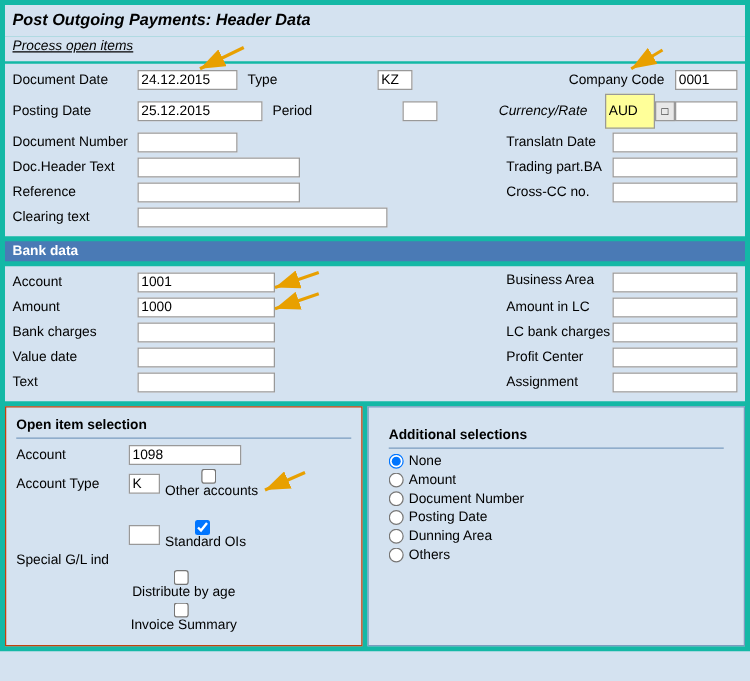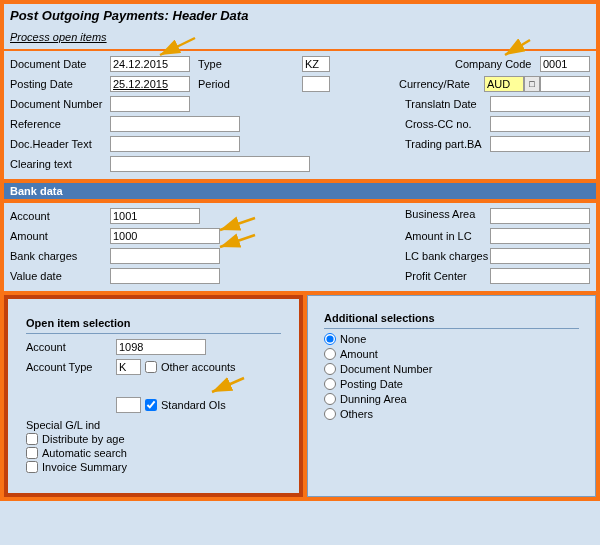--- a/index.html
+++ b/index.html
@@ -4,21 +4,21 @@
   <style>
     * { box-sizing: border-box; margin: 0; padding: 0; }
     body {
       font-family: Arial, sans-serif;
       font-size: 11px;
       background: #d4e2f0;
       width: 600px;
       min-height: 545px;
     }
     .main-container {
-      background: #f97316;
+      background: #14b8a6;
       padding: 4px;
       width: 600px;
     }
     .title-bar {
       background: #d4e2f0;
       padding: 4px 6px 6px 6px;
     }
     .title-bar h1 {
       font-size: 13px;
       font-weight: bold;
@@ -65,55 +65,56 @@
       border: 1px solid #999;
       background: #fff;
       height: 16px;
       font-size: 11px;
       padding: 0 2px;
       outline: none;
     }
     .form-input-yellow {
       background: #ffff99;
       border: 1px solid #999;
-      height: 16px;
+      height: 28px;
       font-size: 11px;
       padding: 0 2px;
       outline: none;
     }
     .bank-section {
       margin: 4px 0;
     }
     .bottom-sections {
       display: flex;
       gap: 4px;
       margin-top: 4px;
     }
     .open-item-section {
       background: #d4e2f0;
-      border: 4px solid #c2410c;
+      border: 1px solid #c2410c;
       flex: 1;
-      padding: 18px;
+      padding: 8px;
     }
     .additional-section {
       background: #d4e2f0;
       border: 1px solid #7a9cbf;
       flex: 1;
       padding: 16px;
     }
     .sub-section-title {
       font-weight: bold;
       font-size: 11px;
       color: #000;
       margin-bottom: 4px;
     }
     .checkbox-row {
       display: flex;
       align-items: center;
       margin-bottom: 2px;
+      flex-direction: column;
     }
     .checkbox-row input[type="checkbox"] {
       margin-right: 4px;
       width: 12px;
       height: 12px;
     }
     .radio-row {
       display: flex;
       align-items: center;
       margin-bottom: 3px;
@@ -181,73 +182,73 @@
         <span style="margin-left:8px; margin-right:4px;" class="form-label">Type</span>
         <input class="form-input" style="width: 28px;" type="text" value="KZ">
         <span style="margin-left:auto; display:flex; align-items:center;">
           <span class="form-label" style="min-width:85px;">Company Code</span>
           <input class="form-input" style="width: 50px;" type="text" value="0001">
         </span>
       </div>
 
       <div class="form-row">
         <span class="form-label">Posting Date</span>
-        <input class="form-input" style="width: 80px; text-decoration: underline;" type="text" value="25.12.2015">
+        <input class="form-input" style="width: 100px;" type="text" value="25.12.2015">
         <span style="margin-left:8px; margin-right:4px;" class="form-label">Period</span>
         <input class="form-input" style="width: 28px;" type="text" value="">
         <span style="margin-left:auto; display:flex; align-items:center;">
-          <span class="form-label" style="min-width:85px;">Currency/Rate</span>
+          <span class="form-label" style="min-width:85px;font-style:italic;">Currency/Rate</span>
           <div class="input-with-btn">
             <input class="form-input-yellow" style="width: 40px;" type="text" value="AUD">
             <button class="browse-btn">□</button>
             <input class="form-input" style="width: 50px;" type="text" value="">
           </div>
         </span>
       </div>
 
       <div class="form-row">
         <span class="form-label">Document Number</span>
         <input class="form-input" style="width: 80px;" type="text" value="">
         <span style="margin-left:auto; display:flex; align-items:center;">
           <span class="form-label" style="min-width:85px;">Translatn Date</span>
           <input class="form-input" style="width: 100px;" type="text" value="">
         </span>
       </div>
 
       <div class="form-row">
+        <span class="form-label">Doc.Header Text</span>
+        <input class="form-input" style="width: 130px;" type="text" value="">
+        <span style="margin-left:auto; display:flex; align-items:center;">
+          <span class="form-label" style="min-width:85px;">Trading part.BA</span>
+          <input class="form-input" style="width: 100px;" type="text" value="">
+        </span>
+      </div>
+
+      <div class="form-row">
         <span class="form-label">Reference</span>
         <input class="form-input" style="width: 130px;" type="text" value="">
         <span style="margin-left:auto; display:flex; align-items:center;">
           <span class="form-label" style="min-width:85px;">Cross-CC no.</span>
-          <input class="form-input" style="width: 100px;" type="text" value="">
-        </span>
-      </div>
-
-      <div class="form-row">
-        <span class="form-label">Doc.Header Text</span>
-        <input class="form-input" style="width: 130px;" type="text" value="">
-        <span style="margin-left:auto; display:flex; align-items:center;">
-          <span class="form-label" style="min-width:85px;">Trading part.BA</span>
           <input class="form-input" style="width: 100px;" type="text" value="">
         </span>
       </div>
 
       <div class="form-row">
         <span class="form-label">Clearing text</span>
         <input class="form-input" style="width: 200px;" type="text" value="">
       </div>
     </div>
 
     <div class="bank-section">
       <div class="section-header">Bank data</div>
       <div class="form-section">
 
         <div class="form-row">
           <span class="form-label">Account</span>
-          <input class="form-input" style="width: 90px;" type="text" value="1001">
+          <input class="form-input" style="width: 110px;" type="text" value="1001">
           <span style="margin-left:auto; display:flex; align-items:flex-start;">
             <span class="form-label" style="min-width:85px;">Business Area</span>
             <input class="form-input" style="width: 100px;" type="text" value="">
           </span>
         </div>
 
         <div class="form-row">
           <span class="form-label">Amount</span>
           <input class="form-input" style="width: 110px;" type="text" value="1000">
           <span style="margin-left:auto; display:flex; align-items:center;">
@@ -267,20 +268,28 @@
 
         <div class="form-row">
           <span class="form-label">Value date</span>
           <input class="form-input" style="width: 110px;" type="text" value="">
           <span style="margin-left:auto; display:flex; align-items:center;">
             <span class="form-label" style="min-width:85px;">Profit Center</span>
             <input class="form-input" style="width: 100px;" type="text" value="">
           </span>
         </div>
 
+        <div class="form-row">
+          <span class="form-label">Text</span>
+          <input class="form-input" style="width: 110px;" type="text" value="">
+          <span style="margin-left:auto; display:flex; align-items:center;">
+            <span class="form-label" style="min-width:85px;">Assignment</span>
+            <input class="form-input" style="width: 100px;" type="text" value="">
+          </span>
+        </div>
       </div>
     </div>
 
     <div class="bottom-sections">
 
       <div class="open-item-section">
         <div class="sub-section-title">Open item selection</div>
         <hr class="separator-line">
 
         <div class="form-row">
@@ -305,24 +314,20 @@
             <label for="standard-ois">Standard OIs</label>
           </div>
         </div>
 
 
         <div class="checkbox-row">
           <input type="checkbox" id="distribute-by-age" style="">
           <label for="distribute-by-age">Distribute by age</label>
         </div>
 
-        <div class="checkbox-row">
-          <input type="checkbox" id="automatic-search" style="">
-          <label for="automatic-search">Automatic search</label>
-        </div>
 
         <div class="checkbox-row">
           <input type="checkbox" id="invoice-summary" style="">
           <label for="invoice-summary">Invoice Summary</label>
         </div>
       </div>
 
       <div class="additional-section">
         <div class="sub-section-title">Additional selections</div>
         <hr class="separator-line">

